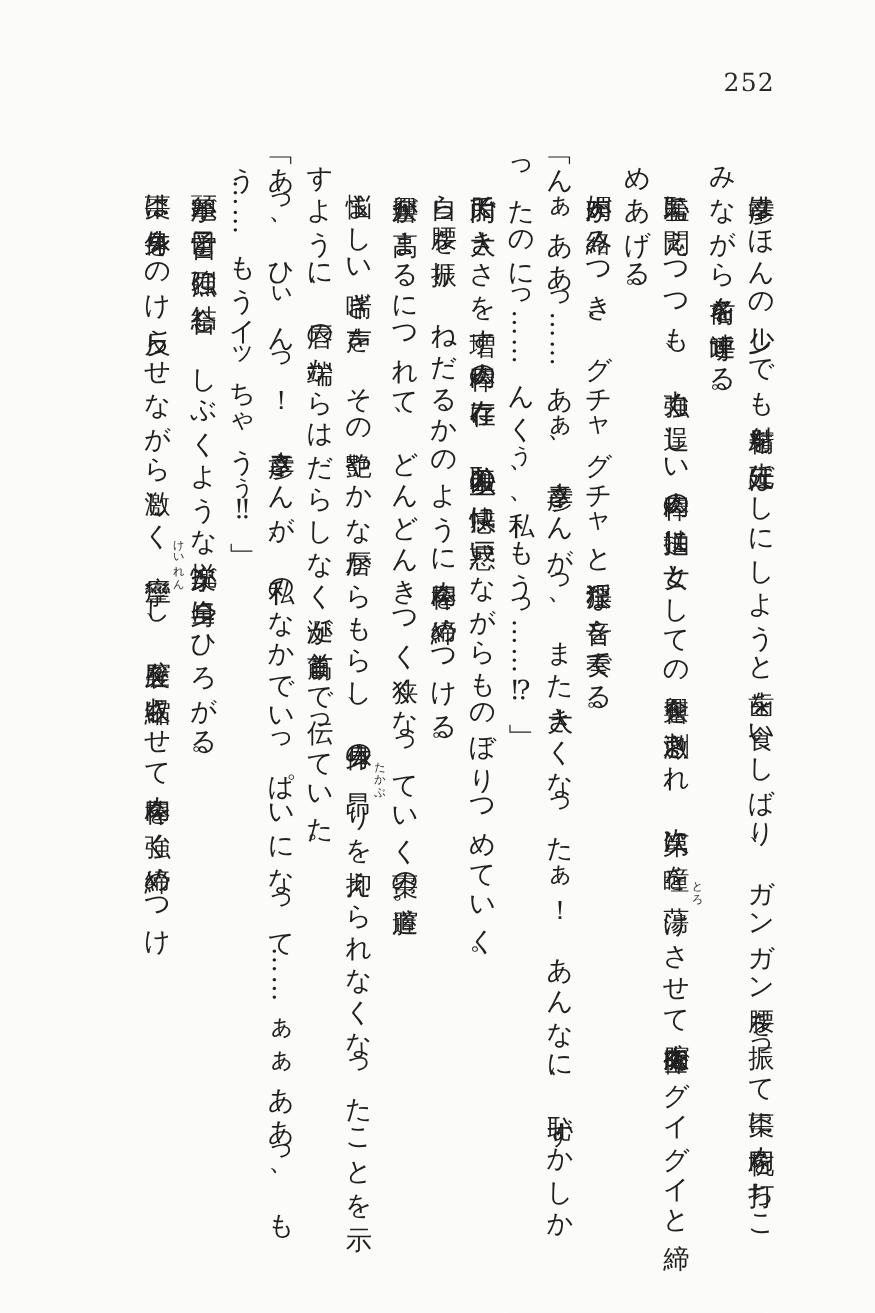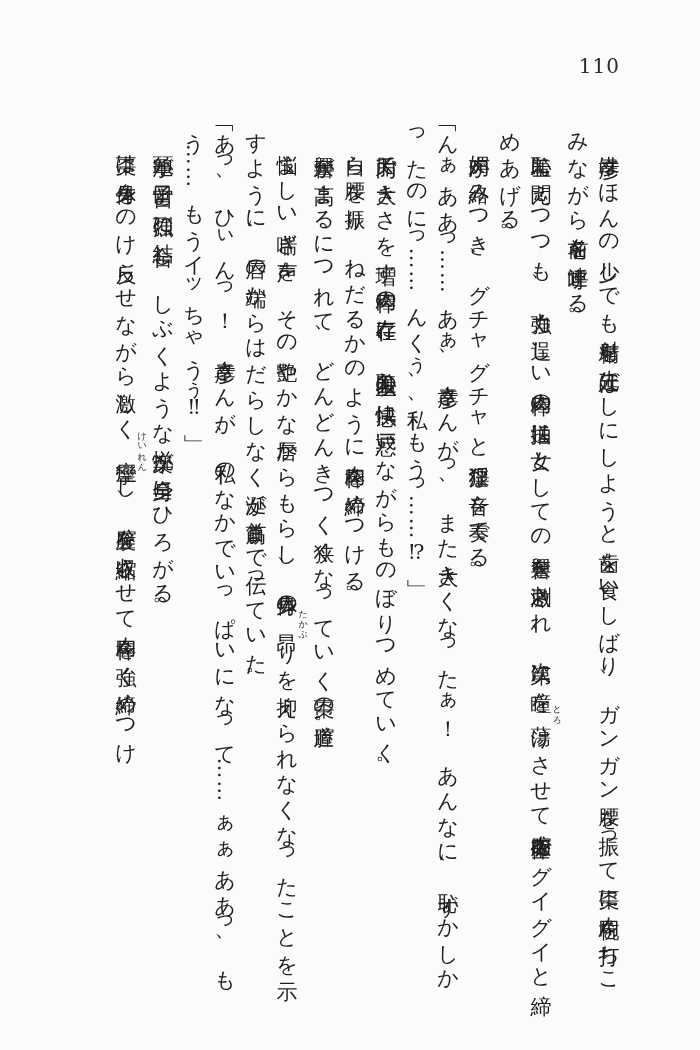--- a/index.html
+++ b/index.html
@@ -55,21 +55,21 @@
     font-size: 9px;
     letter-spacing: 0;
     color: #2a2a2a;
   }
 </style>
 </head>
 <body>
 
 <div class="page">
 
-  <div class="page-number">110</div>
+  <div class="page-number">252</div>
 
   <div class="text-body">
     <p class="para indent">幸彦はほんの少しでも射精を先延ばしにしようと歯を食いしばり、ガンガン腰を振って棗に肉杭を打ちこみながら名前を連呼する。</p>
     <p class="para indent">羞恥に悶えつつも、力強く逞しい肉棒の抽送に女としての興奮を刺激され、次第に瞳を<ruby>蕩<rt>とろ</rt></ruby>けさせて膣肉全体でグイグイと締めあげる。</p>
     <p class="para indent">媚肉が絡みつき、グチャグチャと淫猥な音を奏でる。</p>
     <p class="para">「んぁああっ……あぁ、幸彦さんがっ、また大きくなったぁ！　あんなに、恥ずかしかったのにっ……んくぅ、私、もうっ……⁉」</p>
     <p class="para indent">胎内で大きさを増す肉棒の存在に、羞恥以上の快感に戸惑いながらものぼりつめていく。</p>
     <p class="para indent">自ら腰を振り、ねだるかのように肉棒を締めつける。</p>
     <p class="para indent">興奮が高まるにつれて、どんどんきつく狭くなっていく棗の膣道。</p>
     <p class="para indent">悩ましい喘ぎ声を、その艶やかな唇からもらし、身体の<ruby>昂<rt>たかぶ</rt></ruby>りを抑えられなくなったことを示すように、唇の端からはだらしなく涎が首筋まで伝っていた。</p>

